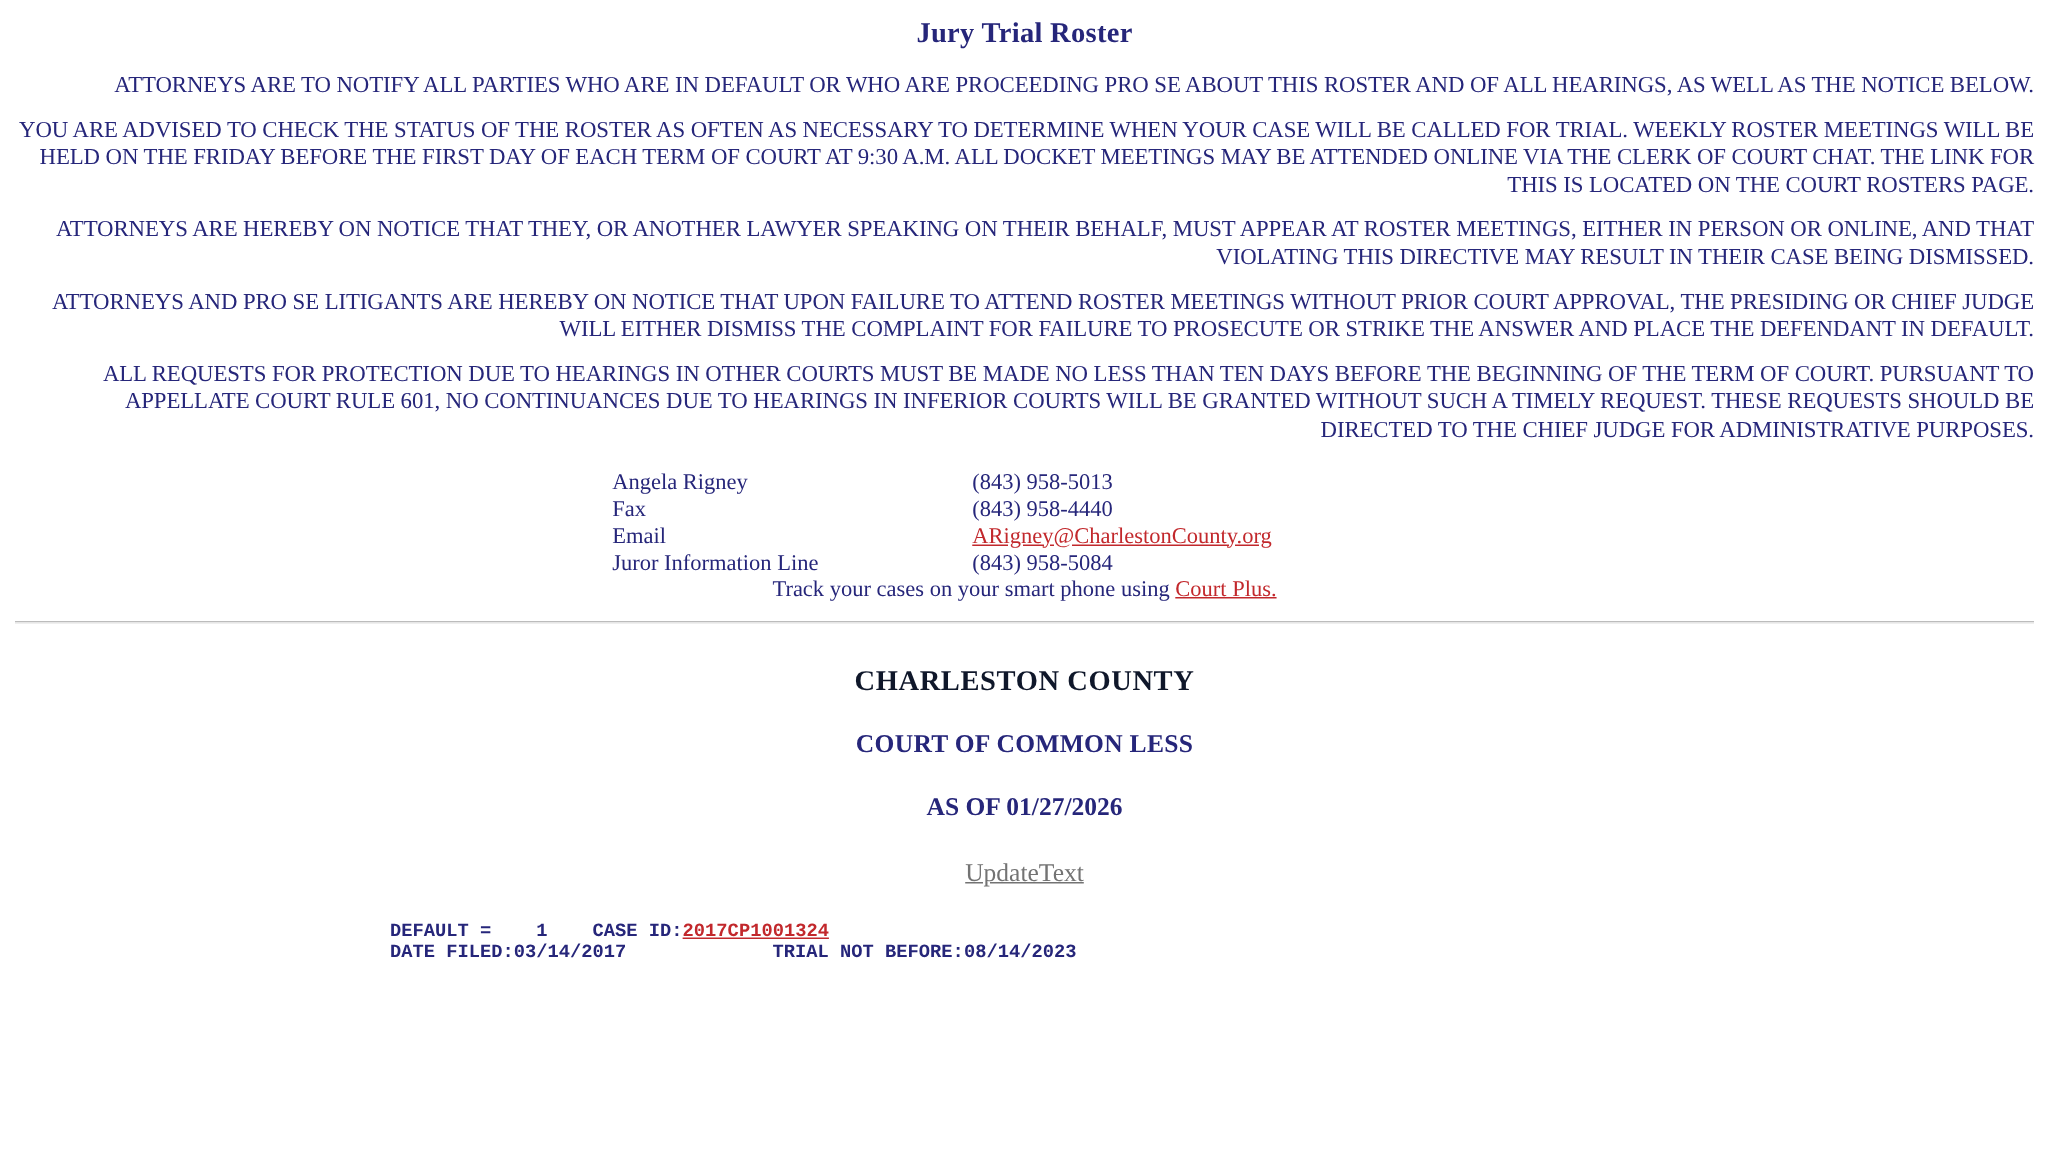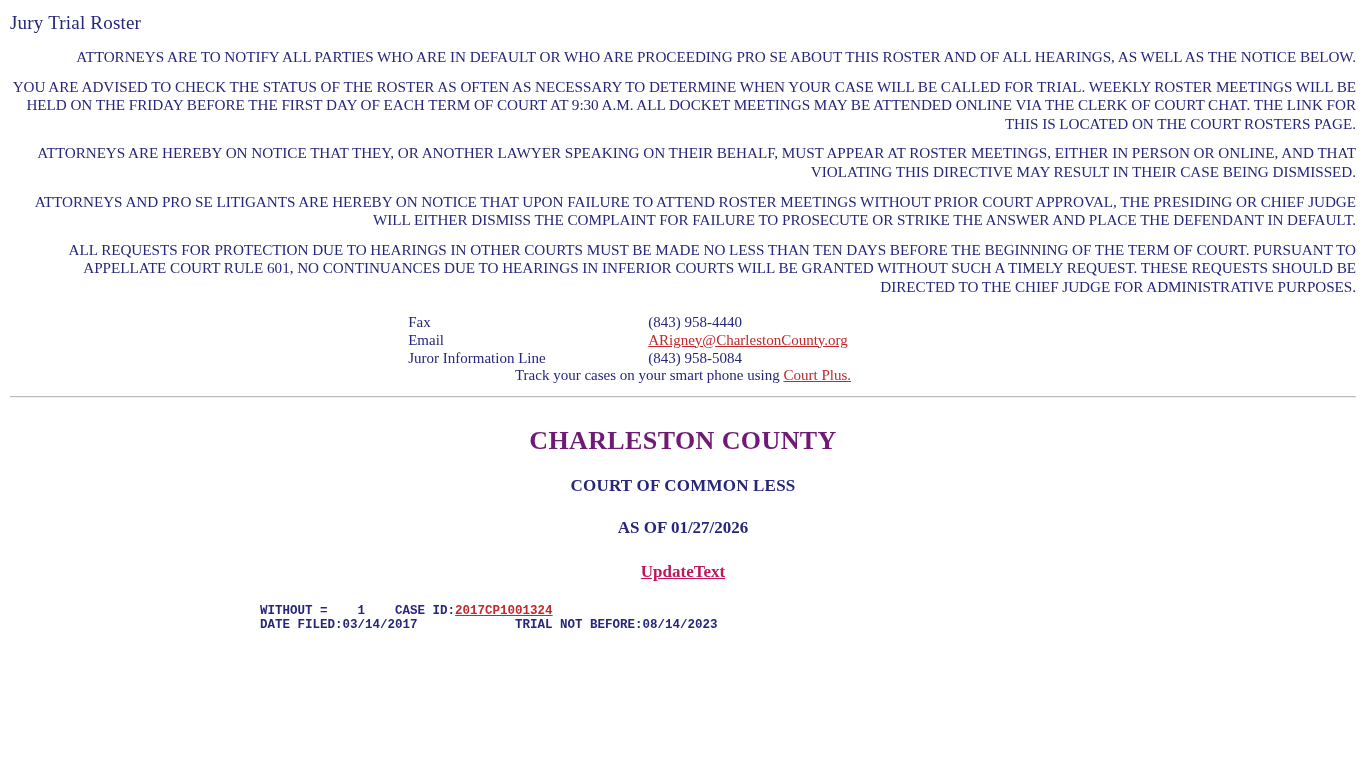--- a/index.html
+++ b/index.html
@@ -17,21 +17,22 @@
     -webkit-font-smoothing: none;
   }
   .page {
     padding: 8px 10px 0 10px;
     box-sizing: border-box;
   }
 
   
   h1.doc-title {
     font-size: 19px;
-    font-weight: normal;
+    font-weight: bold;
+    text-align: center;
     margin: 4px 0 14px 0;
     color: #26267a;
     letter-spacing: 0.2px;
   }
   .notice-head {
     font-size: 15px;
     font-weight: bold;
     text-align: center;
     margin: 16px 0 10px 0;
     color: #1a1a6e;
@@ -90,24 +91,24 @@
     border: 0;
     border-top: 1px solid #bcbcbc;
     border-bottom: 1px solid #efefef;
     height: 0;
     margin: 12px 0 0 0;
   }
 
   
   .county-block { margin-top: 28px; }
   .county-name {
-    font-size: 26px;
-    font-weight: bold;
-    text-align: center;
-    color: #701a75;
+    font-size: 19px;
+    font-weight: bold;
+    text-align: center;
+    color: #0f172a;
     margin: 0 0 20px 0;
     letter-spacing: 0.4px;
   }
   .court-name {
     font-size: 17px;
     font-weight: bold;
     text-align: center;
     color: #26267a;
     margin: 0 0 22px 0;
     letter-spacing: 0.2px;
@@ -118,22 +119,22 @@
     text-align: center;
     color: #26267a;
     margin: 0 0 24px 0;
   }
   .update-wrap {
     text-align: center;
     margin: 0 0 22px 0;
   }
   a.update-link {
     font-size: 17px;
-    font-weight: bold;
-    color: #be185d;
+    font-weight: normal;
+    color: #737373;
     text-decoration: underline;
   }
 
   
   .case-records {
     font-family: "Liberation Mono", "DejaVu Sans Mono", monospace;
     font-size: 12.5px;
     line-height: 14.5px;
     font-weight: bold;
     color: #26267a;
@@ -160,20 +161,24 @@
   <p class="body-para">ATTORNEYS ARE HEREBY ON NOTICE THAT THEY, OR ANOTHER LAWYER SPEAKING ON THEIR BEHALF, MUST APPEAR AT ROSTER MEETINGS, EITHER IN PERSON OR ONLINE, AND THAT VIOLATING THIS DIRECTIVE MAY RESULT IN THEIR CASE BEING DISMISSED.</p>
 
   <p class="body-para">ATTORNEYS AND PRO SE LITIGANTS ARE HEREBY ON NOTICE THAT UPON FAILURE TO ATTEND ROSTER MEETINGS WITHOUT PRIOR COURT APPROVAL, THE PRESIDING OR CHIEF JUDGE WILL EITHER DISMISS THE COMPLAINT FOR FAILURE TO PROSECUTE OR STRIKE THE ANSWER AND PLACE THE DEFENDANT IN DEFAULT.</p>
 
   <p class="body-para">ALL REQUESTS FOR PROTECTION DUE TO HEARINGS IN OTHER COURTS MUST BE MADE NO LESS THAN TEN DAYS BEFORE THE BEGINNING OF THE TERM OF COURT. PURSUANT TO APPELLATE COURT RULE 601, NO CONTINUANCES DUE TO HEARINGS IN INFERIOR COURTS WILL BE GRANTED WITHOUT SUCH A TIMELY REQUEST. THESE REQUESTS SHOULD BE DIRECTED TO THE CHIEF JUDGE FOR ADMINISTRATIVE PURPOSES.</p>
 
   <div class="contact-wrap">
     <table class="contact">
       <tbody>
         <tr>
+          <td class="label">Angela Rigney</td>
+          <td>(843) 958-5013</td>
+        </tr>
+        <tr>
           <td class="label">Fax</td>
           <td>(843) 958-4440</td>
         </tr>
         <tr>
           <td class="label">Email</td>
           <td><a class="link-red" href="#">ARigney@CharlestonCounty.org</a></td>
         </tr>
         <tr>
           <td class="label">Juror Information Line</td>
           <td>(843) 958-5084</td>
@@ -195,17 +200,17 @@
     <div class="court-name">COURT OF COMMON LESS</div>
 
     <div class="as-of">AS OF 01/27/2026</div>
 
     <div class="update-wrap">
       <a class="update-link" href="#">UpdateText</a>
     </div>
   </div>
 
   <div class="case-records">
-    <div class="case-row"><span>WITHOUT =</span>    <span>1</span>    <span>CASE ID:</span><a href="#">2017CP1001324</a></div>
+    <div class="case-row"><span>DEFAULT =</span>    <span>1</span>    <span>CASE ID:</span><a href="#">2017CP1001324</a></div>
     <div class="case-row"><span>DATE FILED:</span><span>03/14/2017</span>             <span>TRIAL NOT BEFORE:</span><span>08/14/2023</span></div>
   </div>
 
 </div>
 
 </body></html>

